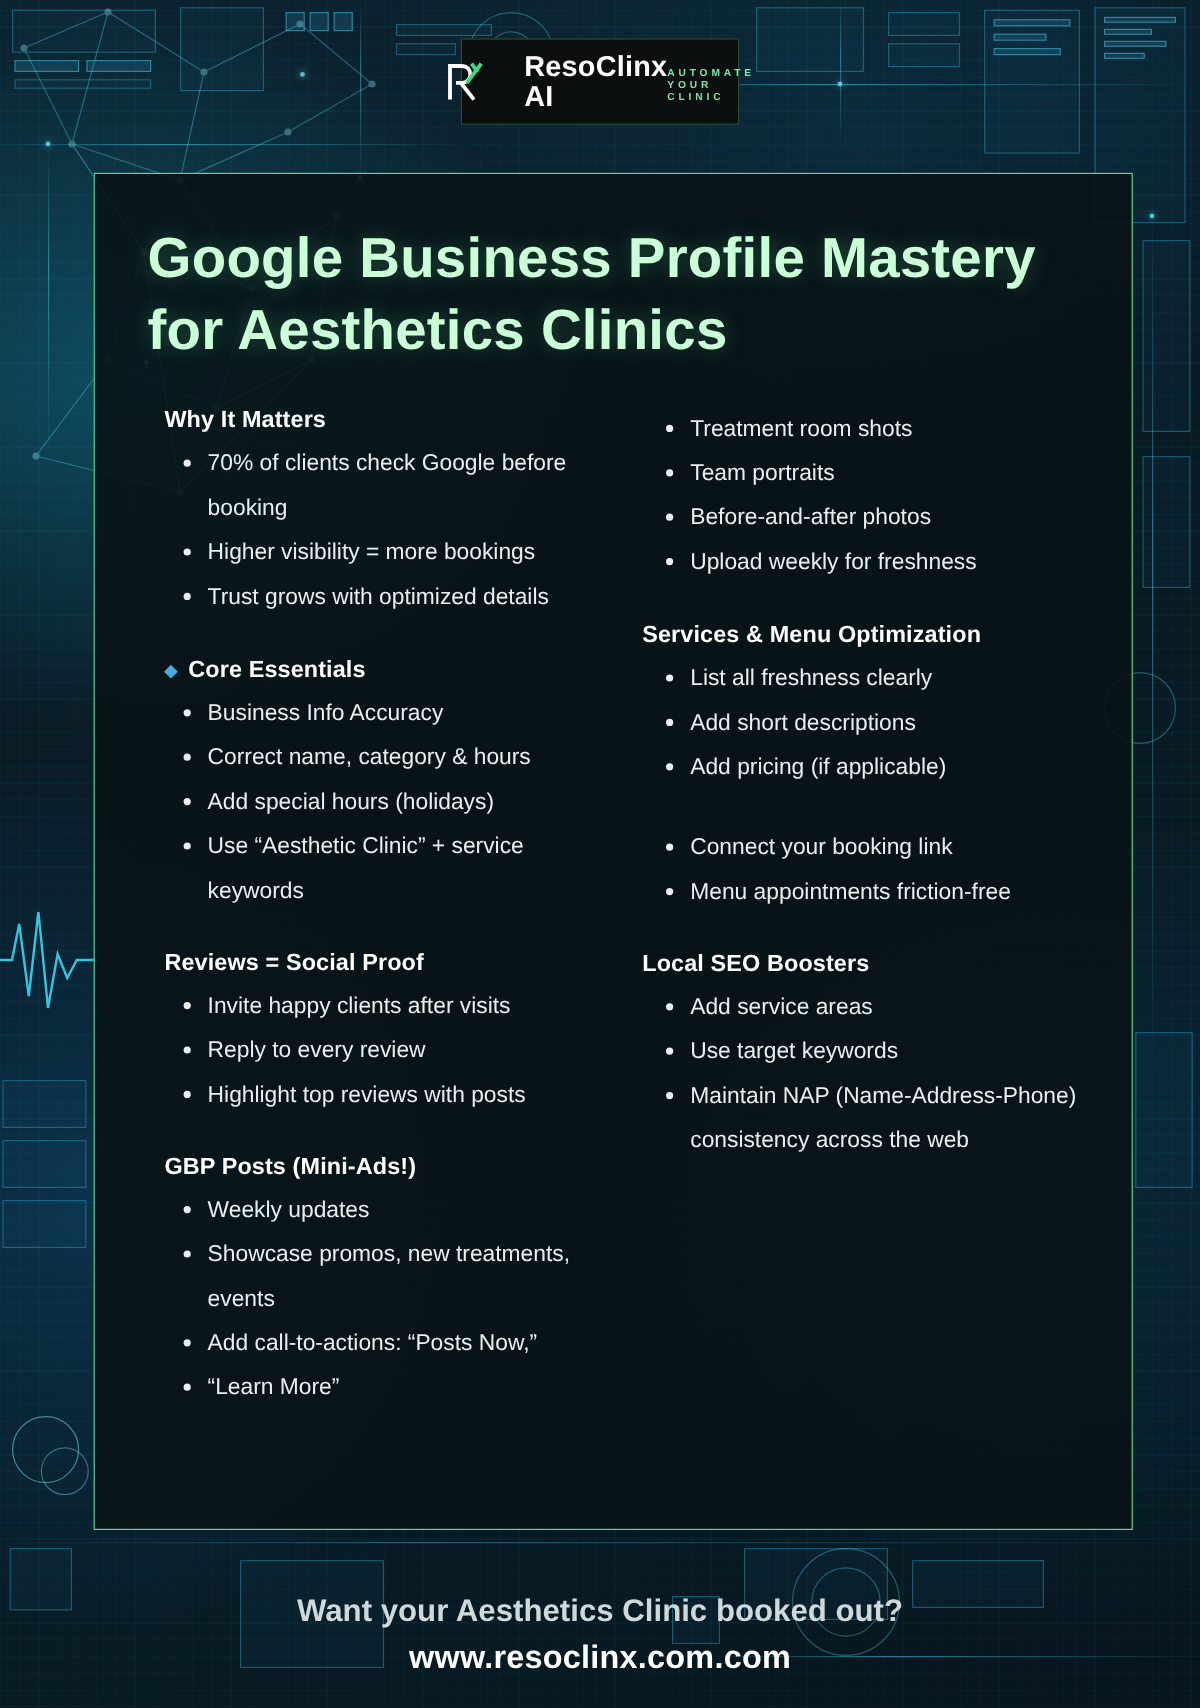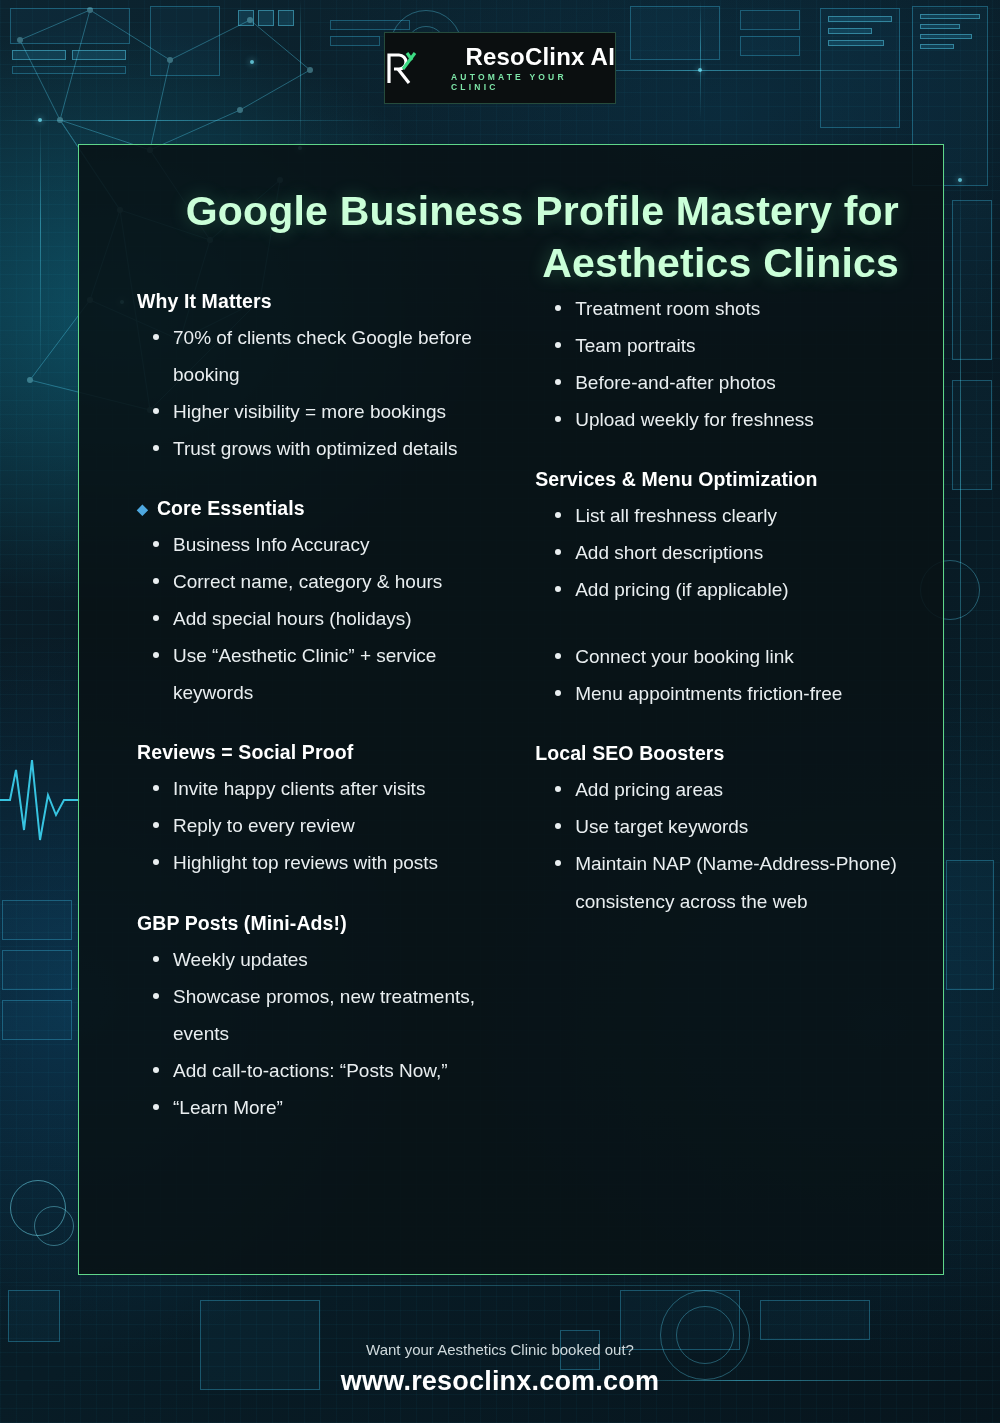--- a/index.html
+++ b/index.html
@@ -50,50 +50,51 @@
     left: 50%; transform: translateX(-50%);
     top: 32px;
     width: 232px; height: 72px;
     background: #0b0f10;
     border: 1px solid rgba(120,255,190,0.25);
     display: flex; align-items: center; justify-content: center;
     gap: 8px;
     z-index: 6;
   }
   #logo-mark { width: 34px; height: 38px; flex: 0 0 auto; }
-  .logo-text { display: flex; flex-direction: column; align-items: flex-end; justify-content: center; margin-left: 24px; }
+  .logo-text { display: flex; flex-direction: row; align-items: center; justify-content: center; margin-left: 24px; }
   .logo-title {
     color: #ffffff; font-size: 24px; font-weight: 700; letter-spacing: .2px; line-height: 1.05;
   }
   .logo-sub {
     color: #7ee6a8; font-size: 8.5px; letter-spacing: 3.2px; font-weight: 600; margin-top: 3px;
   }
 
   
   #card {
     position: absolute;
     left: 78px; top: 144px;
     width: 866px; height: 1131px;
     background: rgba(8,18,22,0.88);
     border: 1px solid #5fd68a;
     z-index: 5;
     padding: 40px 34px 20px 34px;
   }
   #title {
     color: #caffd8;
-    font-size: 41px;
+    font-size: 47px;
     font-weight: 700;
-    text-align: right;
+    text-align: left;
     line-height: 1.28;
     letter-spacing: .2px;
     text-shadow: 0 0 18px rgba(120,255,170,.25);
     padding: 0 10px;
   }
   #columns {
     display: flex;
+    margin-top: 34px;
     gap: 24px;
   }
   .col { width: 50%; }
   .col.left { padding-left: 24px; }
   .col.right { padding-left: 12px; }
   .section { margin-bottom: 30px; }
   .section:last-child { margin-bottom: 0; }
   .sec-head {
     color: #ffffff;
     font-size: 19.5px;
@@ -126,21 +127,21 @@
   }
   .col.right ul.items { padding-left: 40px; }
 
   
   #footer {
     position: absolute;
     left: 0; right: 0; bottom: 26px;
     text-align: center;
     z-index: 6;
   }
-  #footer-line1 { color: #cfd9dc; font-size: 15px; font-weight: 400; }
+  #footer-line1 { color: #cfd9dc; font-size: 26px; font-weight: 700; }
   #footer-line2 { color: #ffffff; font-size: 27px; font-weight: 700; margin-top: 8px; letter-spacing: .2px; }
 </style>
 </head>
 <body>
 
 <div id="page">
 
   <div class="bg-grid"></div>
 
   <div class="bg-blocks">
@@ -332,21 +333,21 @@
             <li>Connect your booking link</li>
             <li>Menu appointments friction-free</li>
           </ul>
         </div>
 
         <div class="section">
           <div class="sec-head">
             <span>Local SEO Boosters</span>
           </div>
           <ul class="items">
-            <li>Add pricing areas</li>
+            <li>Add service areas</li>
             <li>Use target keywords</li>
             <li>Maintain NAP (Name-Address-Phone) consistency across the web</li>
           </ul>
         </div>
 
       </div>
     </div>
   </div>
 
   <div id="footer">

